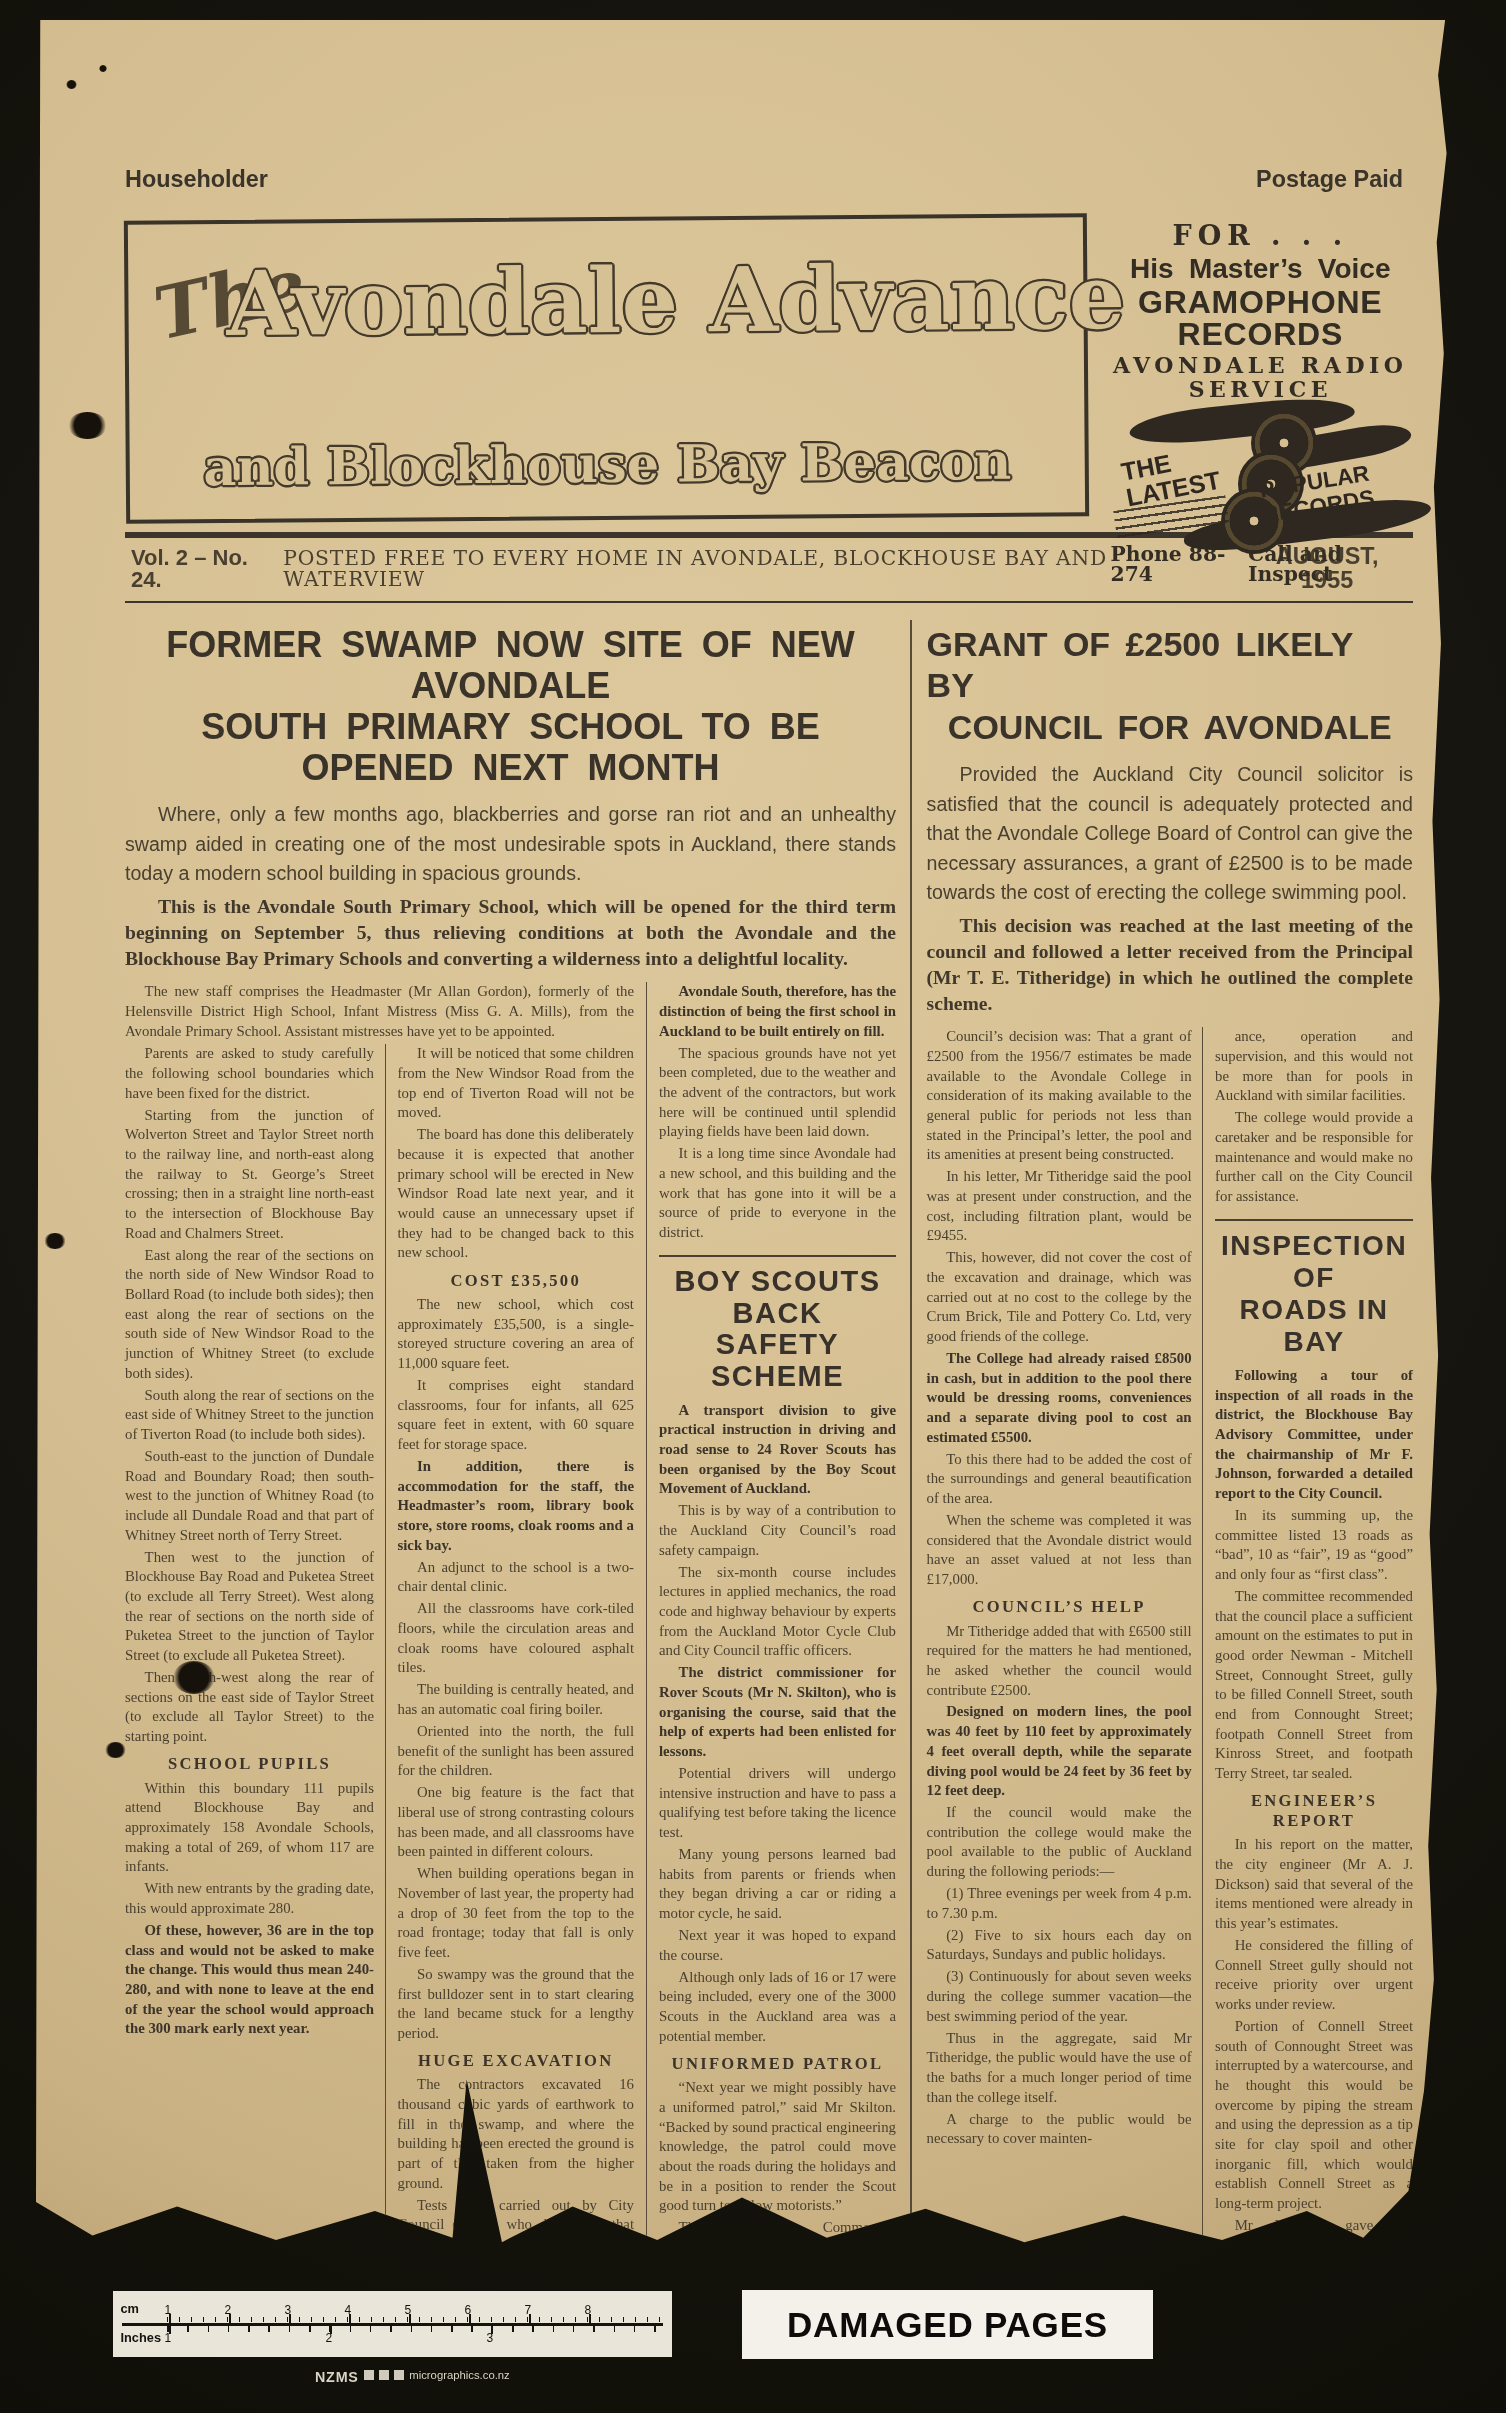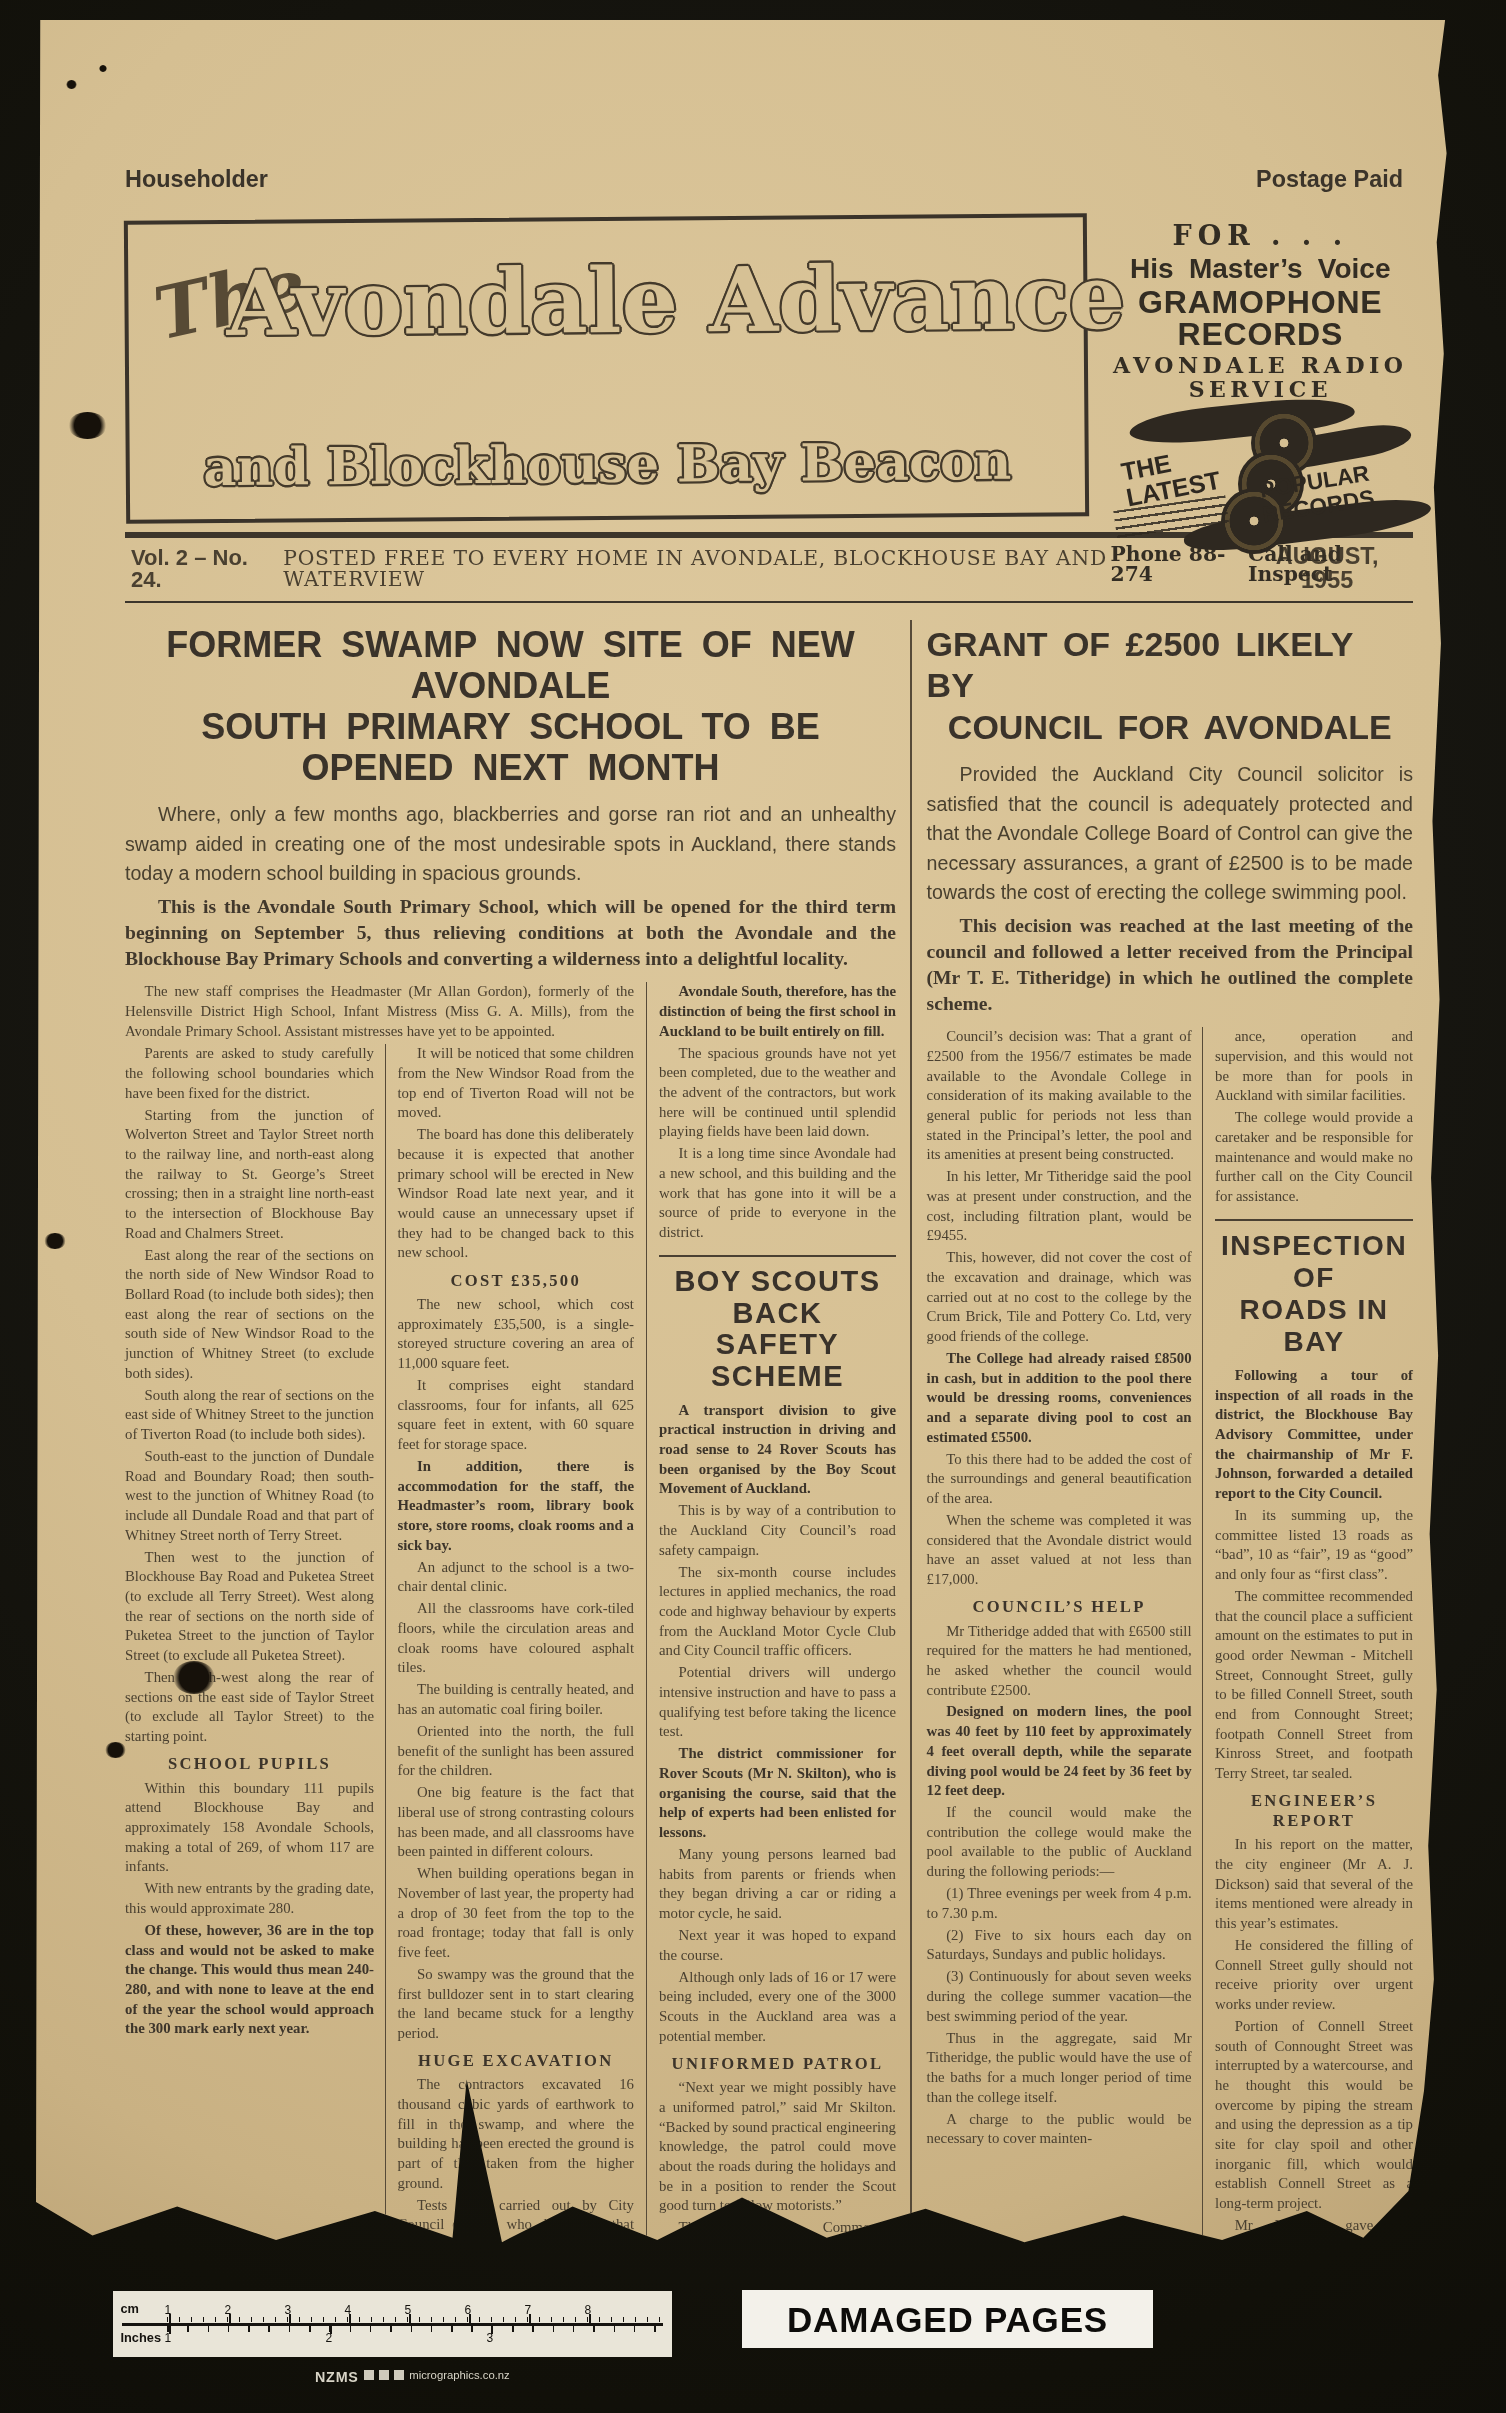--- a/index.html
+++ b/index.html
@@ -93,21 +93,21 @@
   .in .tick::before{content:"";position:absolute;left:4.5px;top:-6.8px;width:1.5px;height:9px;background:#15130f;}
   .r-mid{height:3px;background:#15130f;margin:0 1.5px;position:relative;}
   .r-mid::before{content:"";position:absolute;left:45px;right:3px;top:-6px;height:5.3px;
     background:repeating-linear-gradient(90deg,#15130f 0 1.5px,transparent 1.5px 12px);}
   .r-mid::after{content:"";position:absolute;left:45px;right:3px;bottom:-6px;height:5.3px;
     background:repeating-linear-gradient(90deg,#15130f 0 1.5px,transparent 1.5px 20.3px);}
   .micro{position:absolute;left:315px;top:2370px;display:flex;align-items:flex-start;gap:5.3px;
     font:11.3px/1 "Liberation Sans", sans-serif;color:#d8d4c6;}
   .micro .nz{font-weight:700;font-size:14.3px;letter-spacing:0.8px;}
   .micro .sq{width:9.8px;height:9.8px;background:#cfcabc;display:inline-block;}
-  .damaged{position:absolute;left:742px;top:2290px;width:411px;height:58px;background:#f3f1ea;
+  .damaged{position:absolute;left:742px;top:2290px;width:411px;height:69px;background:#f3f1ea;
     display:flex;align-items:center;justify-content:center;
     font:900 35px/1 "Liberation Sans", sans-serif;color:#0d0c0a;letter-spacing:0.8px;}
 </style>
 </head>
 <body>
 
 <div class="paper">
   <div class="blot" style="left:32px;top:392px;width:39px;height:27px;"></div>
   <div class="blot" style="left:7.5px;top:1213px;width:22.6px;height:16.6px;"></div>
   <div class="blot" style="left:137px;top:1641px;width:42px;height:33px;"></div>
@@ -209,22 +209,22 @@
             </div>
           <div class="substory">
             <h2 class="h2-scouts">
               <div>BOY SCOUTS BACK</div>
               <div>SAFETY SCHEME</div>
             </h2>
             <div>
                 <p class="para bold">A transport division to give practical instruction in driving and road sense to 24 Rover Scouts has been organised by the Boy Scout Movement of Auckland.</p>
                 <p class="para">This is by way of a contribution to the Auckland City Council’s road safety campaign.</p>
                 <p class="para">The six-month course includes lectures in applied mechanics, the road code and highway behaviour by experts from the Auckland Motor Cycle Club and City Council traffic officers.</p>
+                <p class="para bold">The district commissioner for Rover Scouts (Mr N. Skilton), who is organising the course, said that the help of experts had been enlisted for lessons.</p>
                 <p class="para">Potential drivers will undergo intensive instruction and have to pass a qualifying test before taking the licence test.</p>
-                <p class="para bold">The district commissioner for Rover Scouts (Mr N. Skilton), who is organising the course, said that the help of experts had been enlisted for lessons.</p>
                 <p class="para">Many young persons learned bad habits from parents or friends when they began driving a car or riding a motor cycle, he said.</p>
                 <p class="para">Next year it was hoped to expand the course.</p>
                 <p class="para">Although only lads of 16 or 17 were being included, every one of the 3000 Scouts in the Auckland area was a potential member.</p>
                 <div class="subhead">UNIFORMED PATROL</div>
                 <p class="para">“Next year we might possibly have a uniformed patrol,” said Mr Skilton.  “Backed by sound practical engineering knowledge, the patrol could move about the roads during the holidays and be in a position to render the Scout good turn to fellow motorists.”</p>
                 <p class="para">The Auckland Commercial Travellers and Warehousemen’s Association, too, is helping promote better driving by giving a minimum of three prizes each week until the end of the year for good road behaviour.</p>
               </div>
           </div>
         </div>
       </div>

